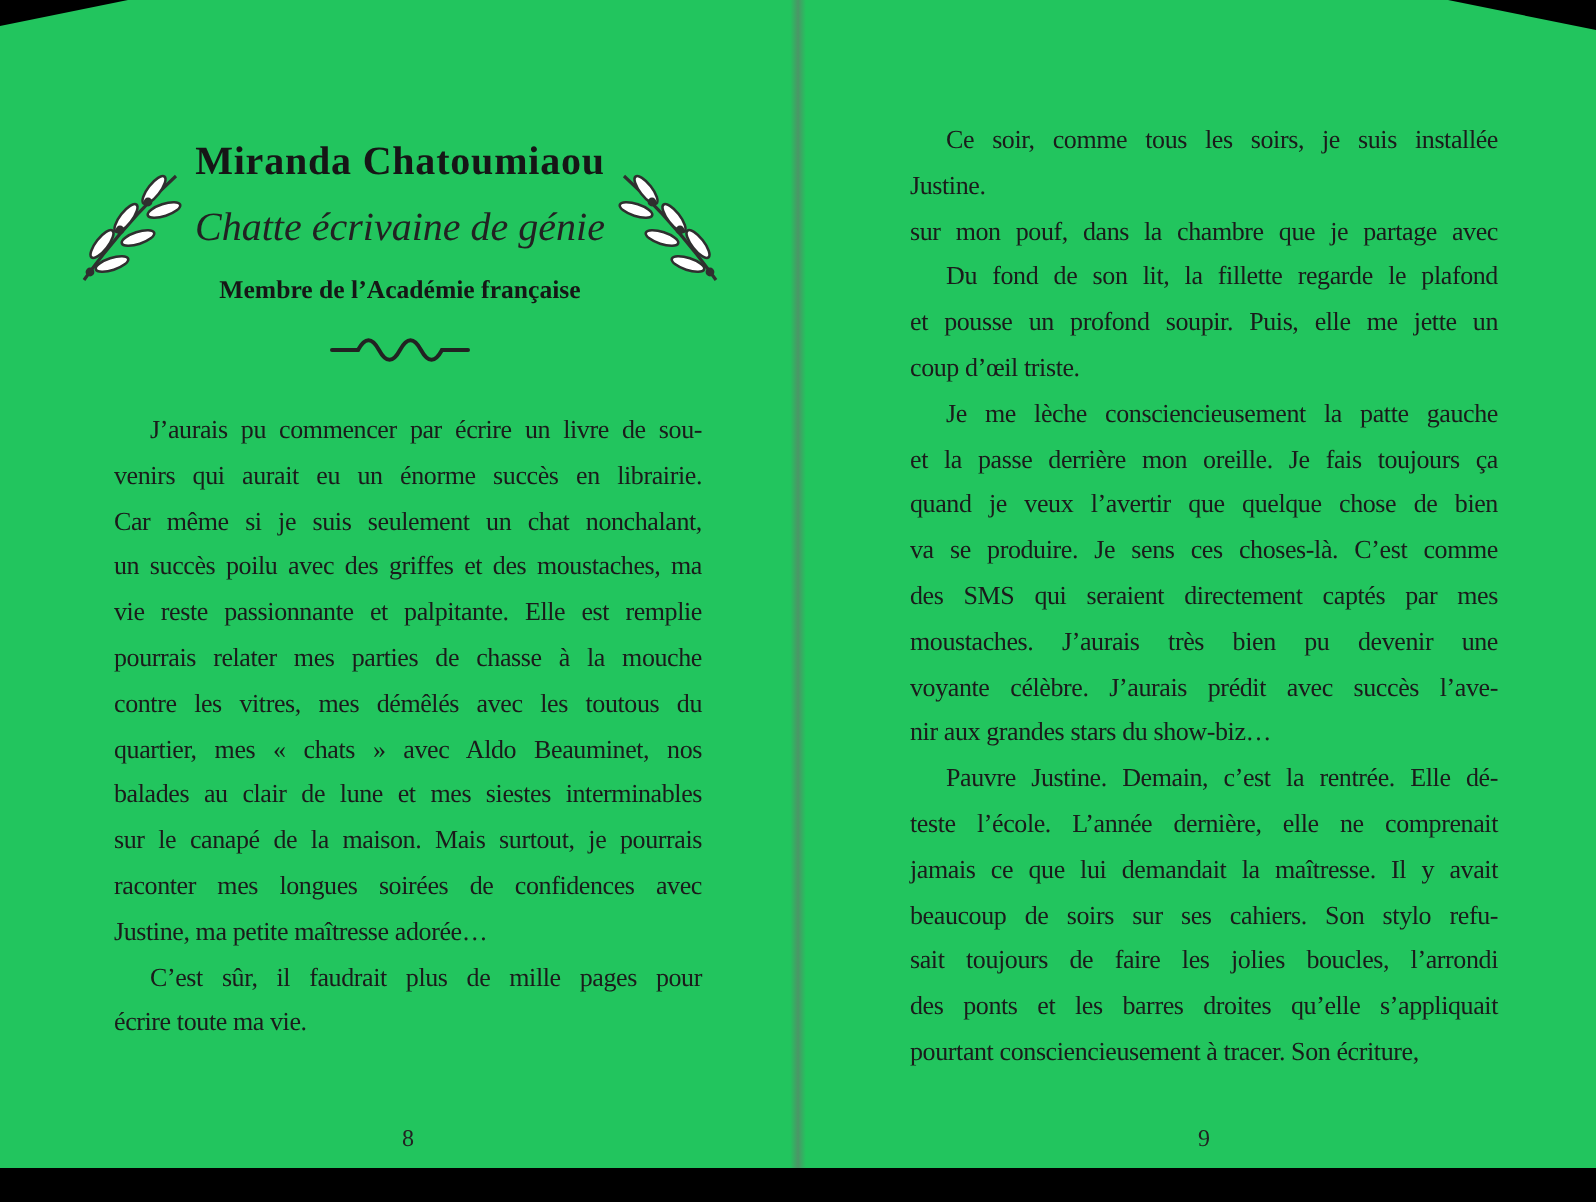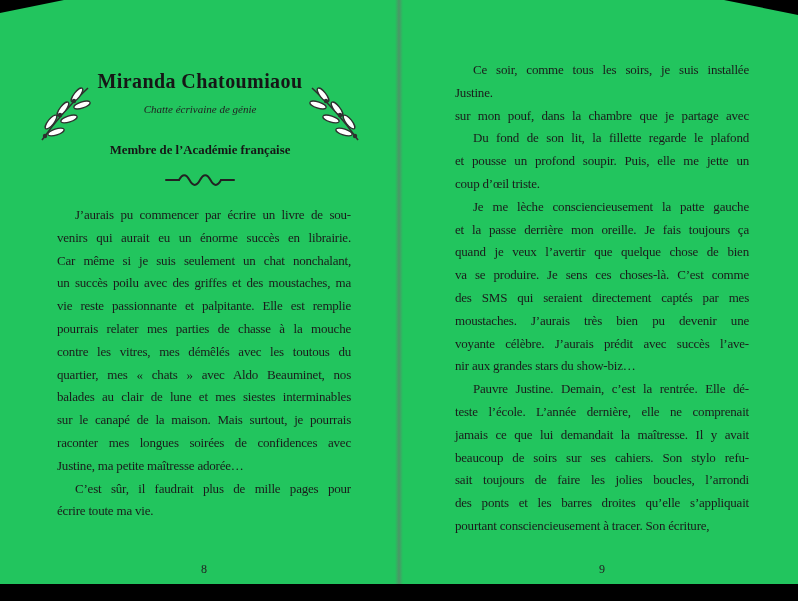--- a/index.html
+++ b/index.html
@@ -7,22 +7,22 @@
     position:relative;width:798px;height:601px;background:#22c55e;overflow:hidden;
     font-family:Liberation Serif, serif;color:#1b1b1b;
   }
   .page{position:absolute;top:0;height:584px;width:399px;}
   .page.left{left:0;}
   .page.right{left:399px;}
 
   
   .chapter-header{position:absolute;left:40px;top:70px;width:320px;text-align:center;}
   .chapter-title{margin:0;font-size:20px;font-weight:bold;letter-spacing:0.4px;color:#161616;}
-  .chapter-subtitle{margin-top:10px;font-style:italic;font-size:11px;color:#222;}
-  .chapter-affiliation{margin-top:28px;font-weight:bold;font-size:12.8px;color:#161616;}
+  .chapter-subtitle{margin-top:10px;font-style:italic;font-size:20px;color:#222;}
+  .chapter-affiliation{margin-top:12px;font-weight:bold;font-size:12.8px;color:#161616;}
   .ornament{margin-top:14px;}
   .branch{position:absolute;top:12px;width:58px;height:62px;}
   .branch-left{left:-4px;}
   .branch-right{right:-4px;transform:scaleX(-1);}
 
   
   .body-text{position:absolute;width:294px;}
   .body-left{left:57px;top:204px;}
   .body-right{left:56px;top:59px;}
   .line{

